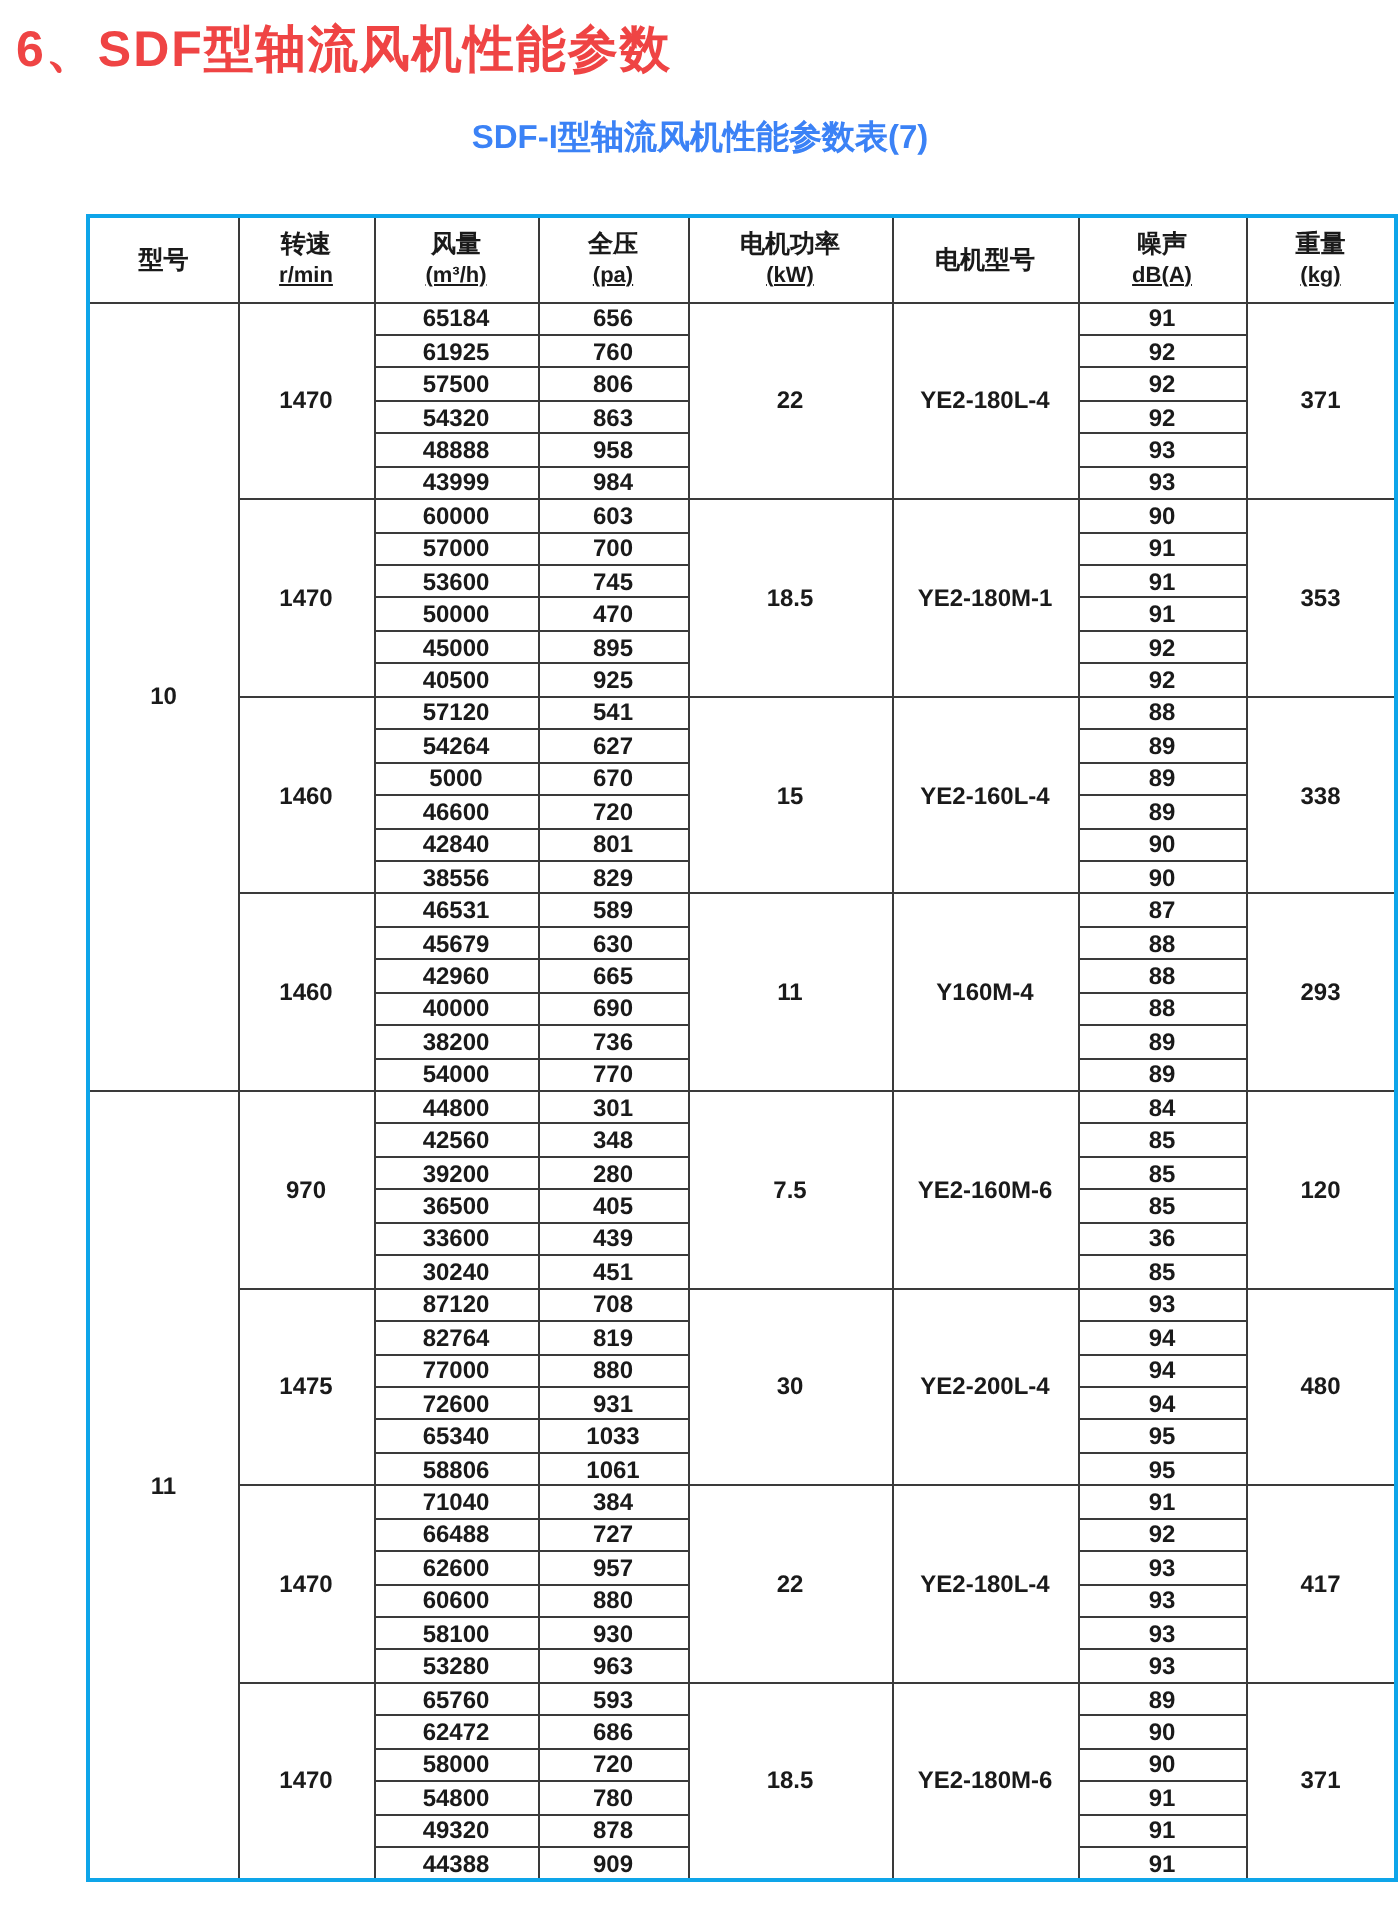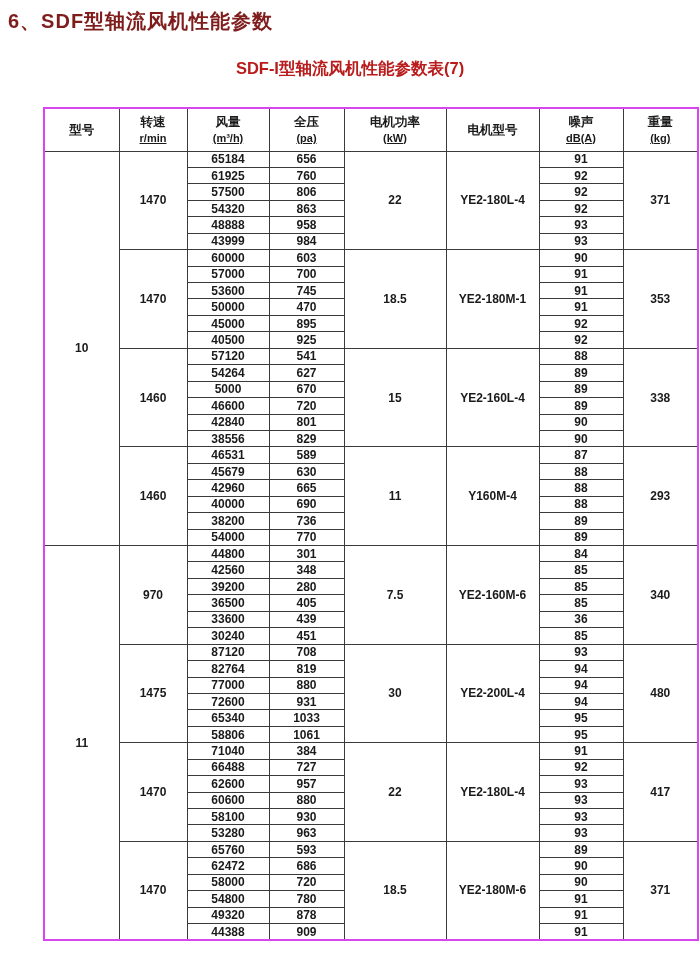--- a/index.html
+++ b/index.html
@@ -13,45 +13,45 @@
     position: relative;
     width: 700px;
     height: 953px;
     background: #ffffff;
     overflow: hidden;
   }
   .page-title {
     position: absolute;
     left: 8px;
     top: 8px;
-    font-size: 20px;
+    font-size: 25px;
     font-weight: bold;
     letter-spacing: 1px;
-    color: #7f1d1d;
+    color: #ef4444;
     margin: 0;
   }
   .table-title {
     position: absolute;
     left: 0;
     right: 0;
     top: 58px;
     text-align: center;
     font-size: 16.5px;
     font-weight: bold;
-    color: #b91c1c;
+    color: #3b82f6;
     margin: 0;
   }
   table.perf-table {
     position: absolute;
     left: 43px;
     top: 107px;
     width: 654px;
     border-collapse: collapse;
     table-layout: fixed;
-    border: 2px solid #d946ef;
+    border: 2px solid #0ea5e9;
     background: #ffffff;
   }
   .perf-table th, .perf-table td {
     border: 1px solid #3a3a3a;
     text-align: center;
     vertical-align: middle;
     padding: 0;
     font-weight: bold;
     overflow: hidden;
     white-space: nowrap;
@@ -262,21 +262,21 @@
           <td>89</td>
         </tr>
         <tr>
           <td rowspan="24">11</td>
           <td rowspan="6">970</td>
           <td>44800</td>
           <td>301</td>
           <td rowspan="6">7.5</td>
           <td rowspan="6">YE2-160M-6</td>
           <td>84</td>
-          <td rowspan="6">340</td>
+          <td rowspan="6">120</td>
         </tr>
         <tr>
           <td>42560</td>
           <td>348</td>
           <td>85</td>
         </tr>
         <tr>
           <td>39200</td>
           <td>280</td>
           <td>85</td>

